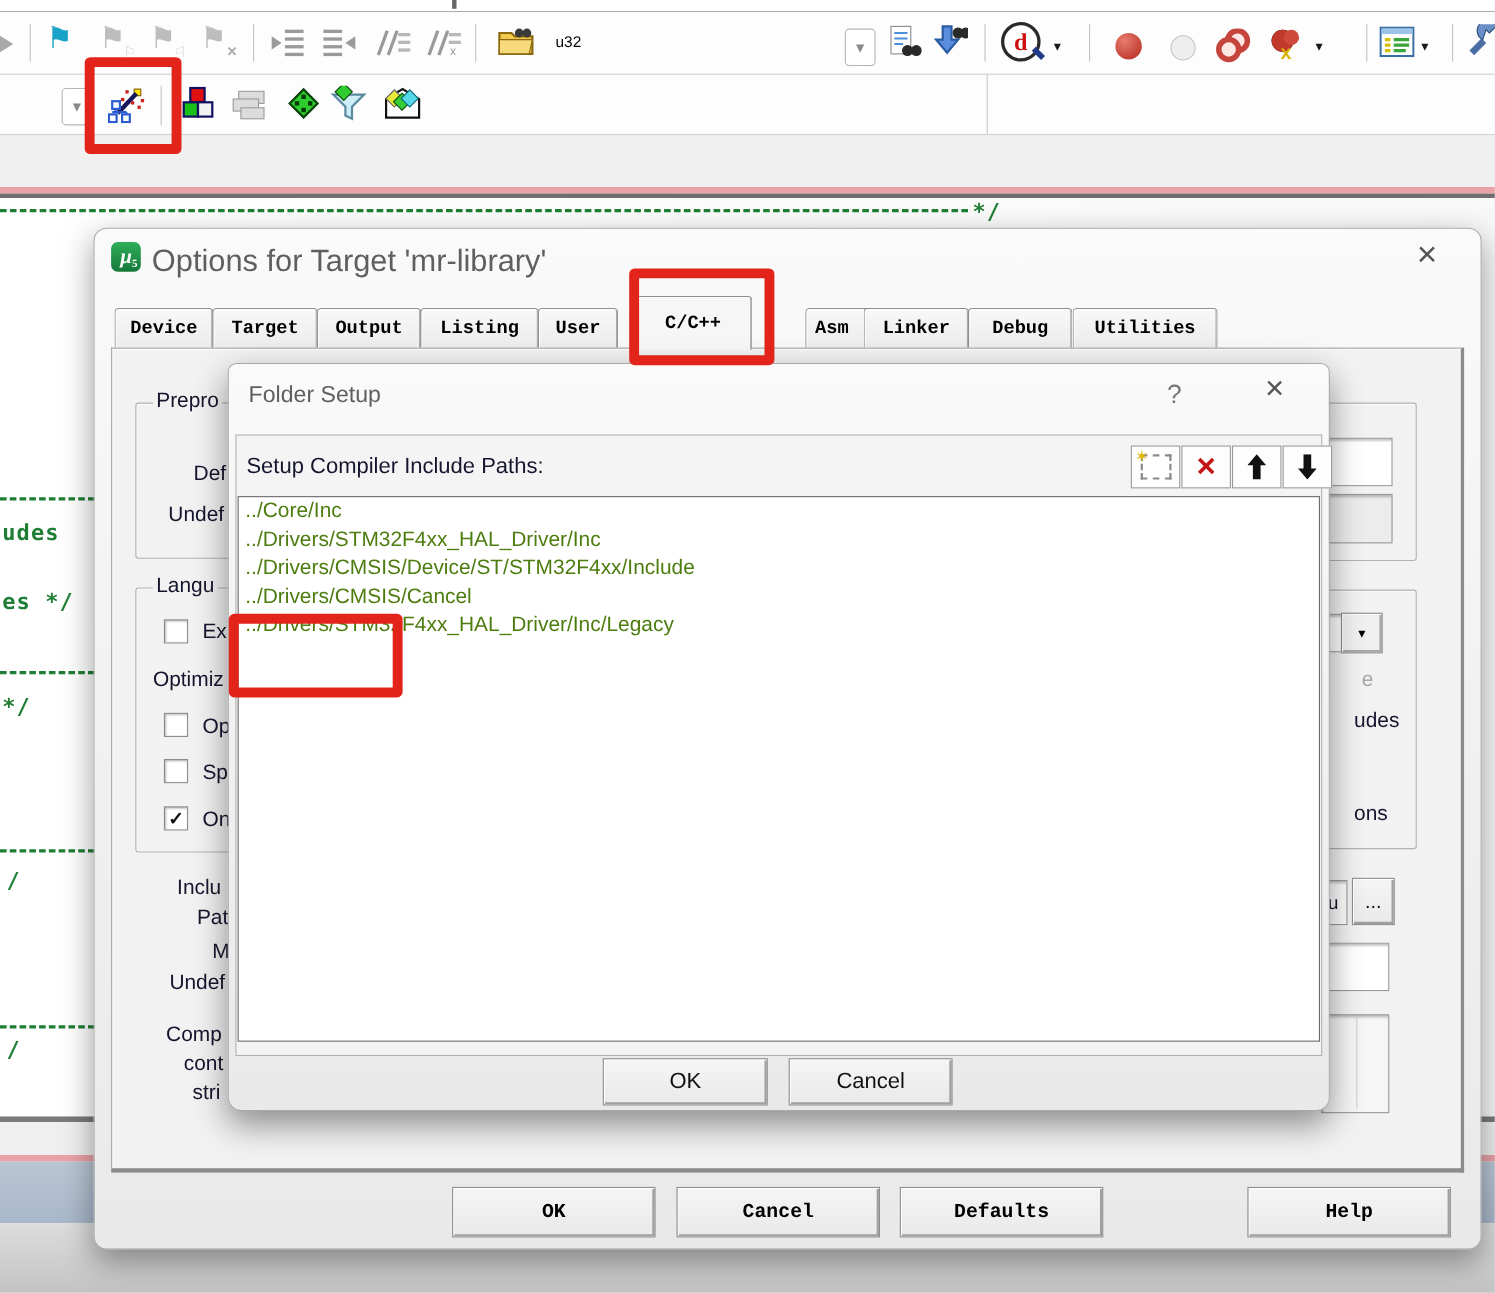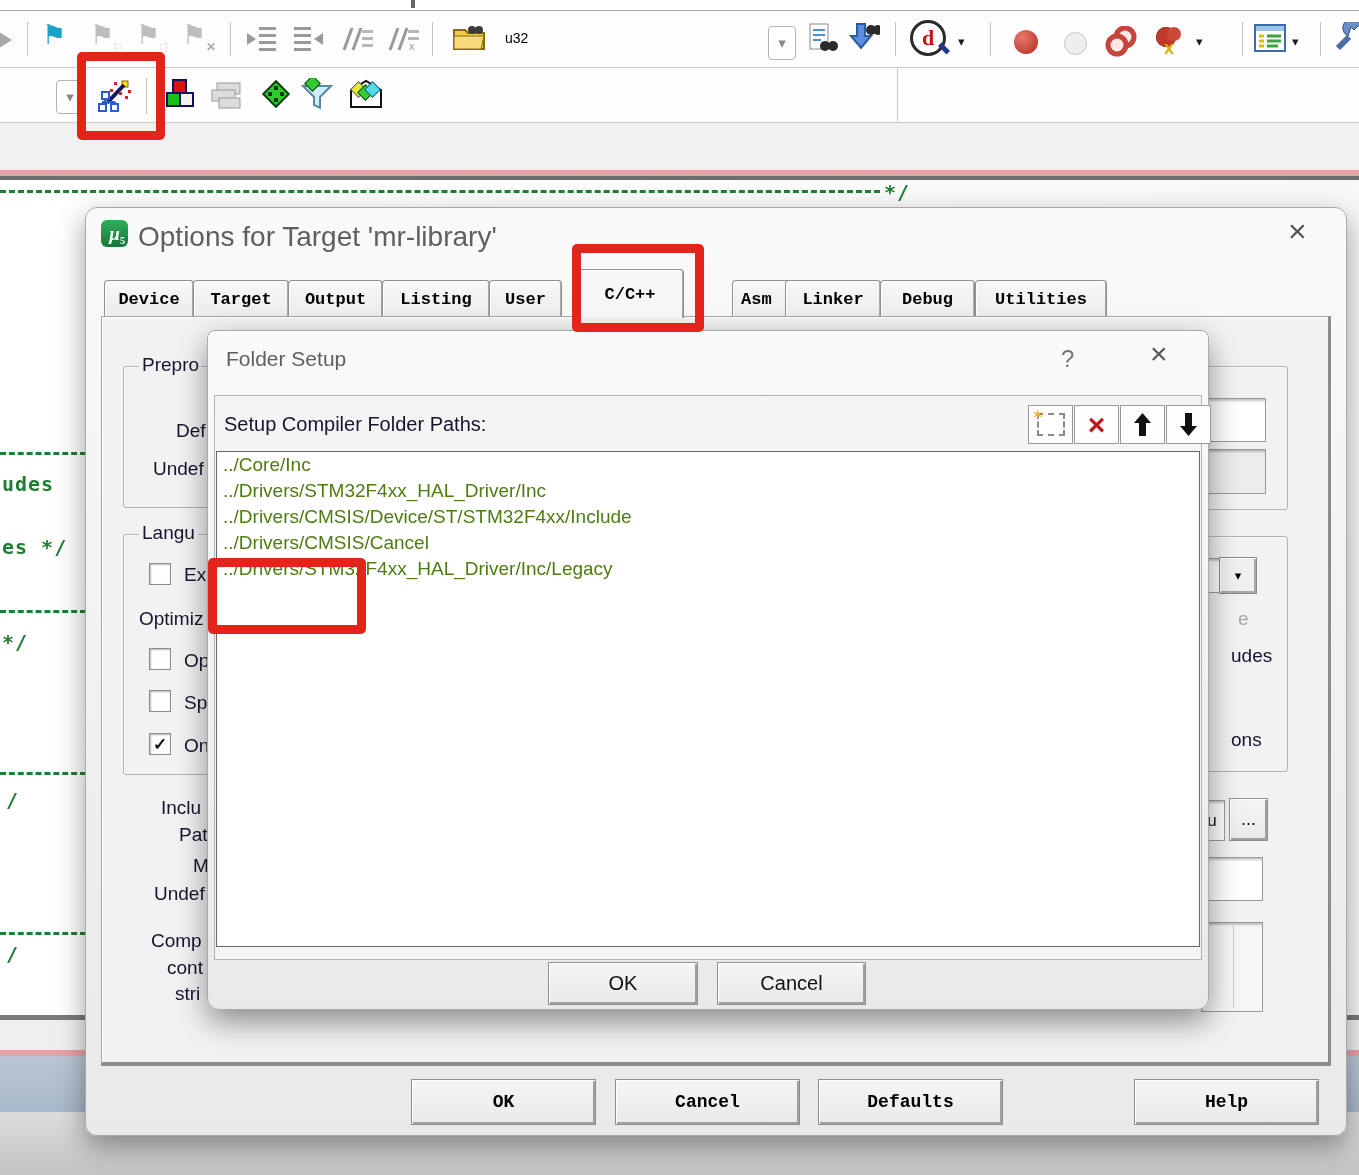--- a/index.html
+++ b/index.html
@@ -391,21 +391,21 @@
 
   <div class="abs dialog" style="left:207px;top:330px;width:1000px;height:678px;border-radius:8px 8px 12px 12px;
        box-shadow:0 12px 30px rgba(0,0,0,.42);z-index:30;">
 
     <div class="abs dlg-title" style="left:18px;top:16px;font-size:21px;">Folder Setup</div>
     <div class="abs helpq" style="left:853px;top:16px;">?</div>
     <div class="abs closex" style="left:942px;top:10px;font-size:30px;">×</div>
 
     <div class="abs" style="left:6px;top:64px;width:986px;height:563px;border:1px solid #b2b2b2;background:#f4f4f4;"></div>
 
-    <div class="abs dlabel" style="left:16px;top:82px;font-size:20px;">Setup Compiler Folder Paths:</div>
+    <div class="abs dlabel" style="left:16px;top:82px;font-size:20px;">Setup Compiler Include Paths:</div>
 
     <div class="abs" style="left:819px;top:74px;display:flex;">
       <div class="ftoolbtn">
           <span class="newfold">
             <span class="spark">✶</span>
           </span>
         </div>
       <div class="ftoolbtn" style="color:#c41414;font-size:30px;font-weight:bold;">×</div>
       <div class="ftoolbtn">
           <svg width="17" height="23">

